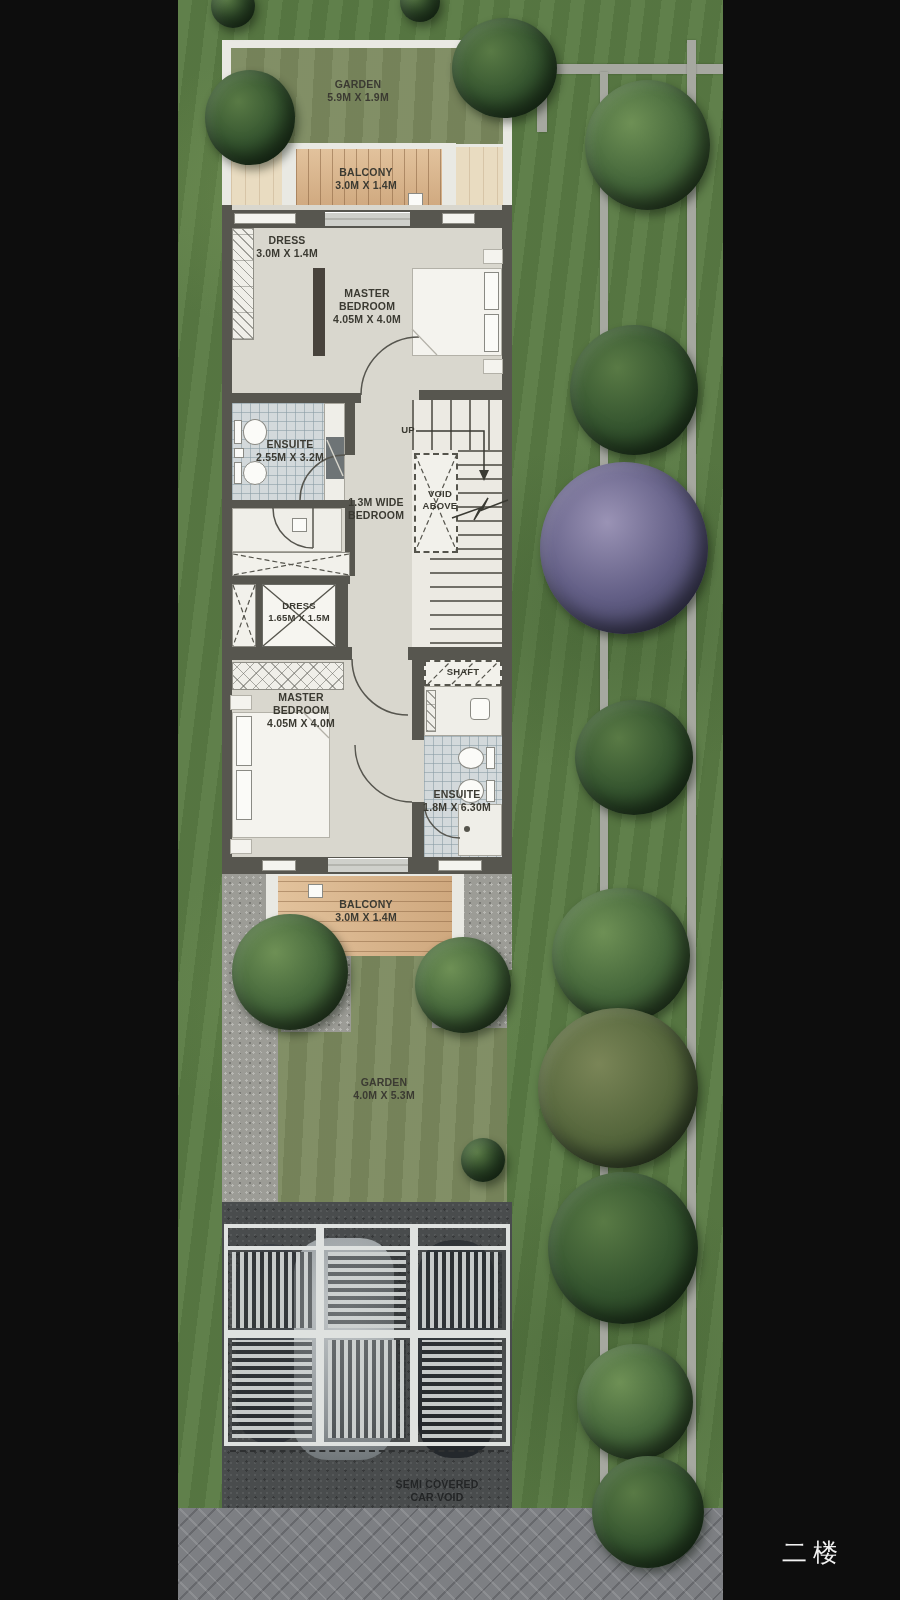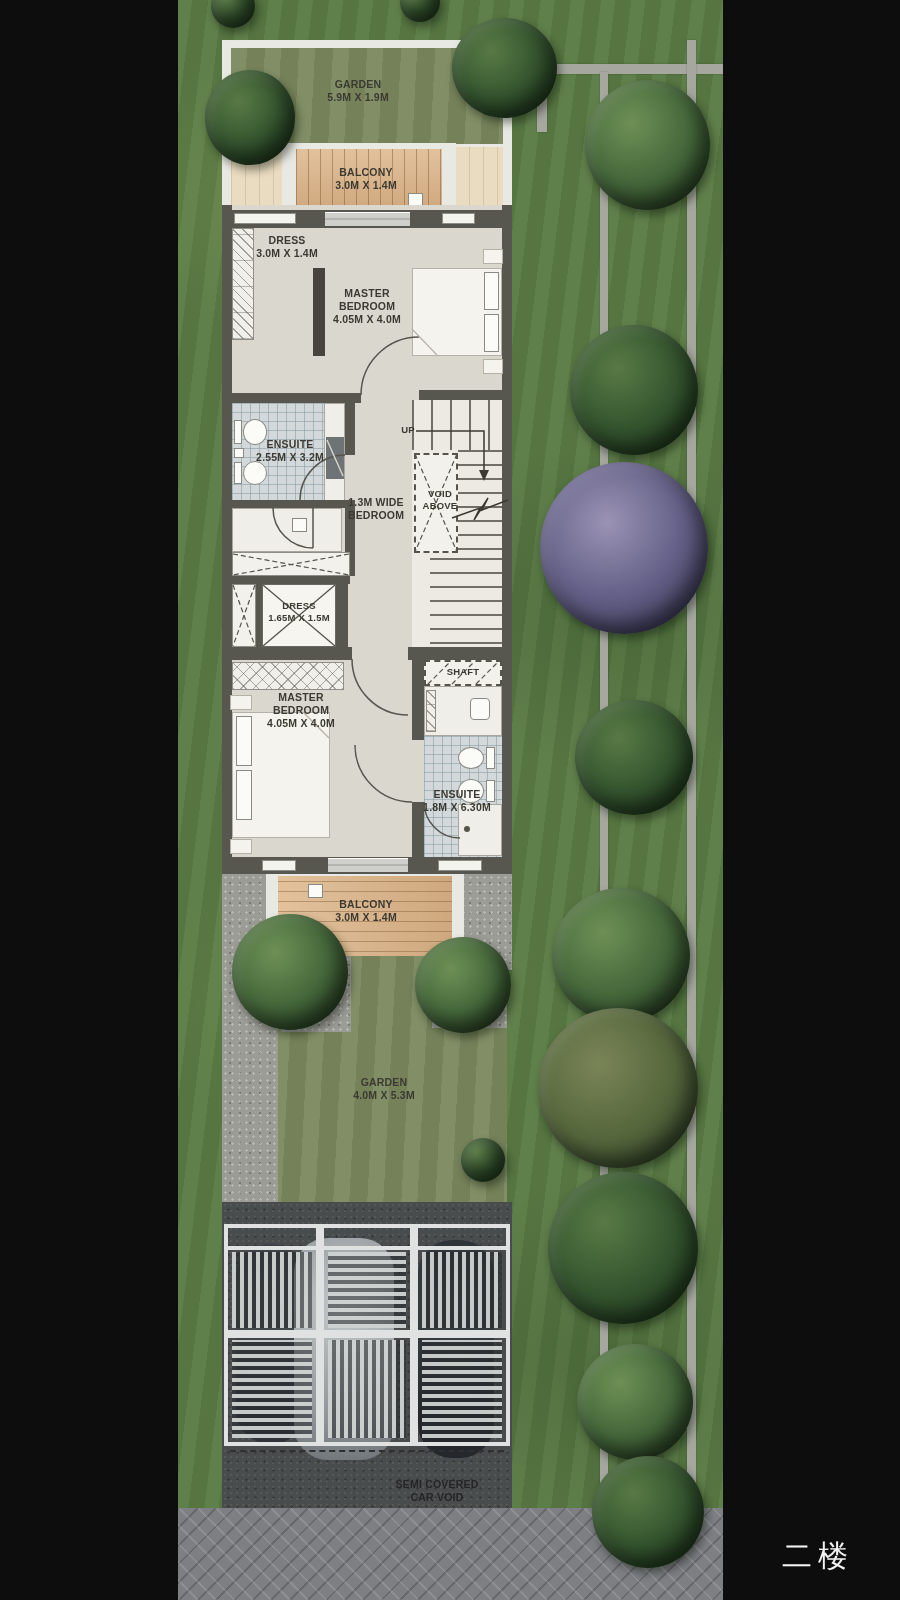--- a/index.html
+++ b/index.html
@@ -63,21 +63,21 @@
   .tree{border-radius:50%;
     background:radial-gradient(circle at 37% 33%, #6e9055, #44663a 52%, #274023 88%);
     box-shadow:inset -8px -10px 18px rgba(0,0,0,.5), inset 6px 6px 12px rgba(255,255,255,.12), 3px 5px 9px rgba(10,20,8,.45);}
   .tree--dark{background:radial-gradient(circle at 37% 33%, #597a45, #35552f 50%, #1f3a1e 88%);}
   .tree--olive{background:radial-gradient(circle at 38% 35%, #7a8557, #55663c 52%, #33452a 88%);}
   .tree--purple{background:radial-gradient(circle at 40% 35%, #9a93b5, #635f86 50%, #3c3c5a 88%);}
   
   .lbl{position:absolute;transform:translateX(-50%);text-align:center;white-space:nowrap;
        font-weight:600;font-size:10.5px;line-height:13px;color:#3b3a32;letter-spacing:.2px;}
   .lbl-sm{font-size:9.5px;line-height:12px;}
-  .floorTag{position:absolute;color:#f2f2f2;font-size:30px;letter-spacing:6px;font-weight:400;}
+  .floorTag{position:absolute;color:#f2f2f2;font-size:25px;letter-spacing:6px;font-weight:400;}
   .dash{border-top:2px dashed #2e3031;}
   svg.overlay{position:absolute;left:0;top:0;pointer-events:none;}
 </style>
 </head>
 <body>
 
 <div class="stage">
 
   <div class="abs grass" style="left:178px;top:0;width:546px;height:1600px;"></div>
   <div class="abs paver" style="left:178px;top:1508px;width:546px;height:92px;"></div>

